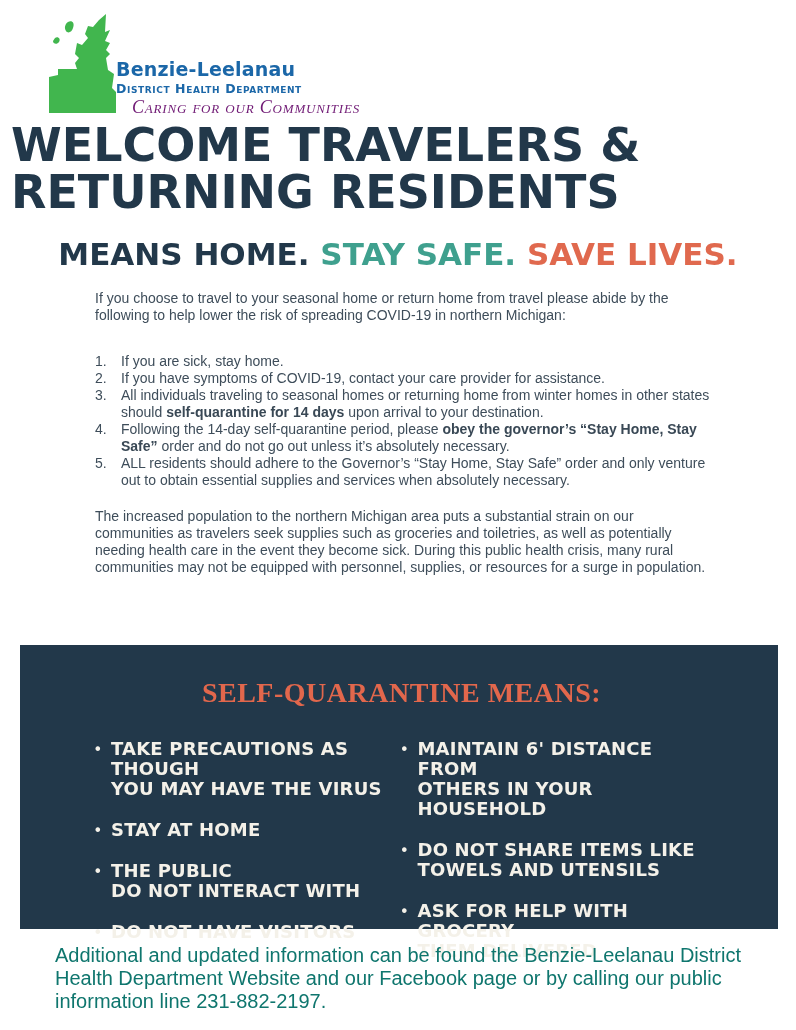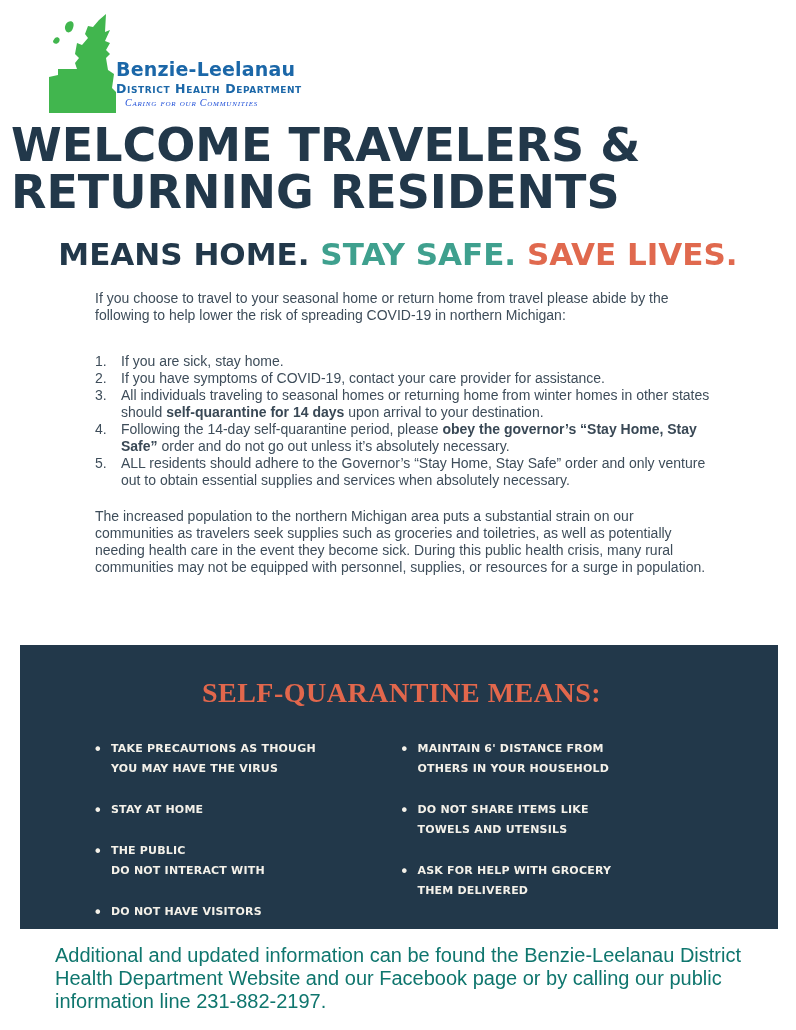--- a/index.html
+++ b/index.html
@@ -13,22 +13,22 @@
   .logo-text{position:absolute;left:72px;top:48px;white-space:nowrap;}
   .logo-name{
     font-family:"DejaVu Sans",sans-serif;font-weight:bold;font-size:19px;
     color:#1b67a8;letter-spacing:.2px;
   }
   .logo-dept{
     font-family:"DejaVu Sans",sans-serif;font-weight:bold;font-size:12.5px;
     font-variant:small-caps;color:#1b67a8;letter-spacing:.6px;margin-top:1px;
   }
   .logo-tagline{
-    font-family:"Liberation Serif",serif;font-style:italic;font-size:10px;
-    font-variant:small-caps;color:#1d4ed8;letter-spacing:.8px;margin-top:1px;margin-left:9px;
+    font-family:"Liberation Serif",serif;font-style:italic;font-size:18px;
+    font-variant:small-caps;color:#701a75;letter-spacing:.8px;margin-top:1px;margin-left:16px;
   }
   
   .headline{
     margin:0;position:absolute;top:122px;left:11px;width:796px;text-align:left;
     font-family:"DejaVu Sans",sans-serif;font-weight:bold;font-size:46px;
     line-height:47px;color:#22384a;letter-spacing:0px;
   }
   .slogan{
     margin:0;position:absolute;top:236px;left:0;width:796px;text-align:center;
     font-family:"DejaVu Sans",sans-serif;font-weight:bold;font-size:31px;
@@ -57,21 +57,21 @@
   .qbox h3{
     margin:0 0 30px 0;text-align:center;
     font-family:Liberation Serif, serif;font-weight:bold;font-size:28px;
     color:#e2674c;letter-spacing:.5px;
   }
   .qcols{display:flex;}
   .qcol{list-style:none;margin:0;padding:0;flex:1;}
   .qcol li{display:flex;margin:0 0 21px 0;}
   .qcol .blt{flex:0 0 16px;color:#f4f1e9;font-weight:bold;font-size:16px;line-height:20px;}
   .qcol .btxt{
-    font-family:"DejaVu Sans",sans-serif;font-weight:bold;font-size:11px;
+    font-family:"DejaVu Sans",sans-serif;font-weight:bold;font-size:18px;
     line-height:20px;color:#f4f1e9;letter-spacing:.2px;
   }
   .qcol .btxt span{display:block;}
   
   .footer{
     position:absolute;top:944px;left:55px;width:700px;
     font-size:20px;line-height:23px;color:#0f766e;
   }
 </style>
 </head>

